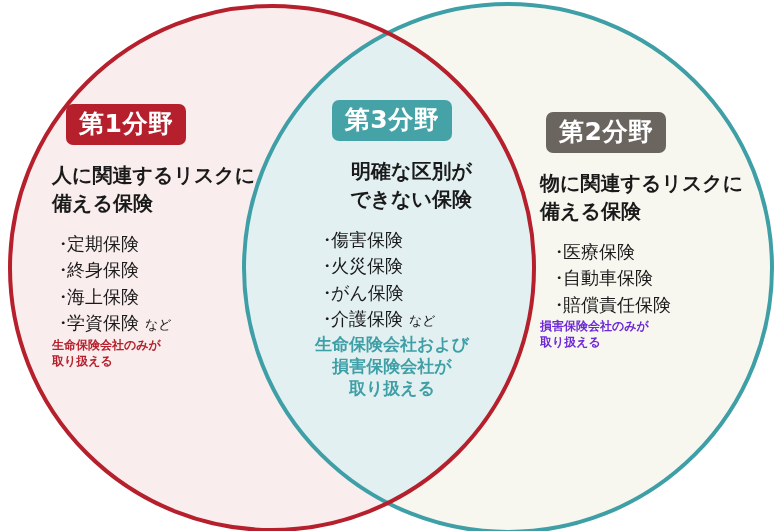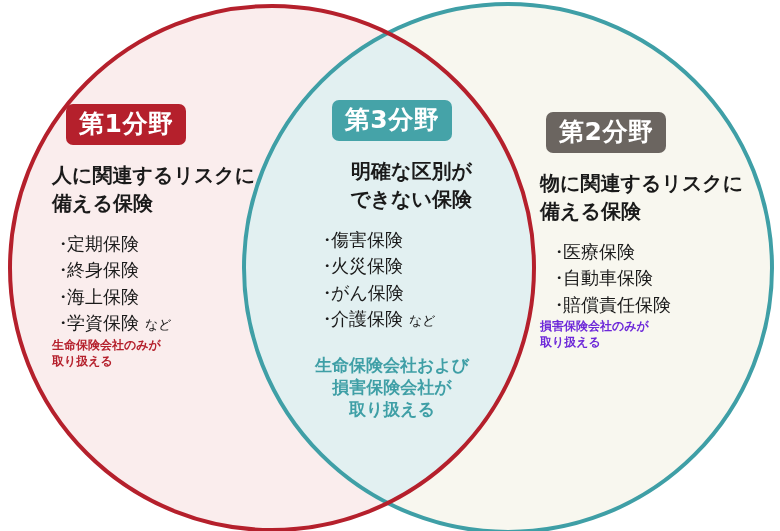--- a/index.html
+++ b/index.html
@@ -106,21 +106,21 @@
 
   
   .footer-note {
     font-weight: bold;
     font-size: 12px;
     line-height: 1.35;
     margin-top: 0;
     white-space: pre-line;
   }
   .footer-left   { color: #b5202c; }
-  .footer-center { color: #3f9fa6; text-align: center; margin-top: 21px; font-size: 17px; line-height: 1.32; }
+  .footer-center { color: #3f9fa6; text-align: center; margin-top: 0; font-size: 17px; line-height: 1.32; }
   .footer-right  { color: #6d28d9; }
 
   .list-center li { font-size: 18px; }
   .list-center { margin-left: 6px; }
   .list-right  { margin-left: 10px; }
   .list-left   { margin-left: 2px; }
 </style>
 </head>
 <body>
 

